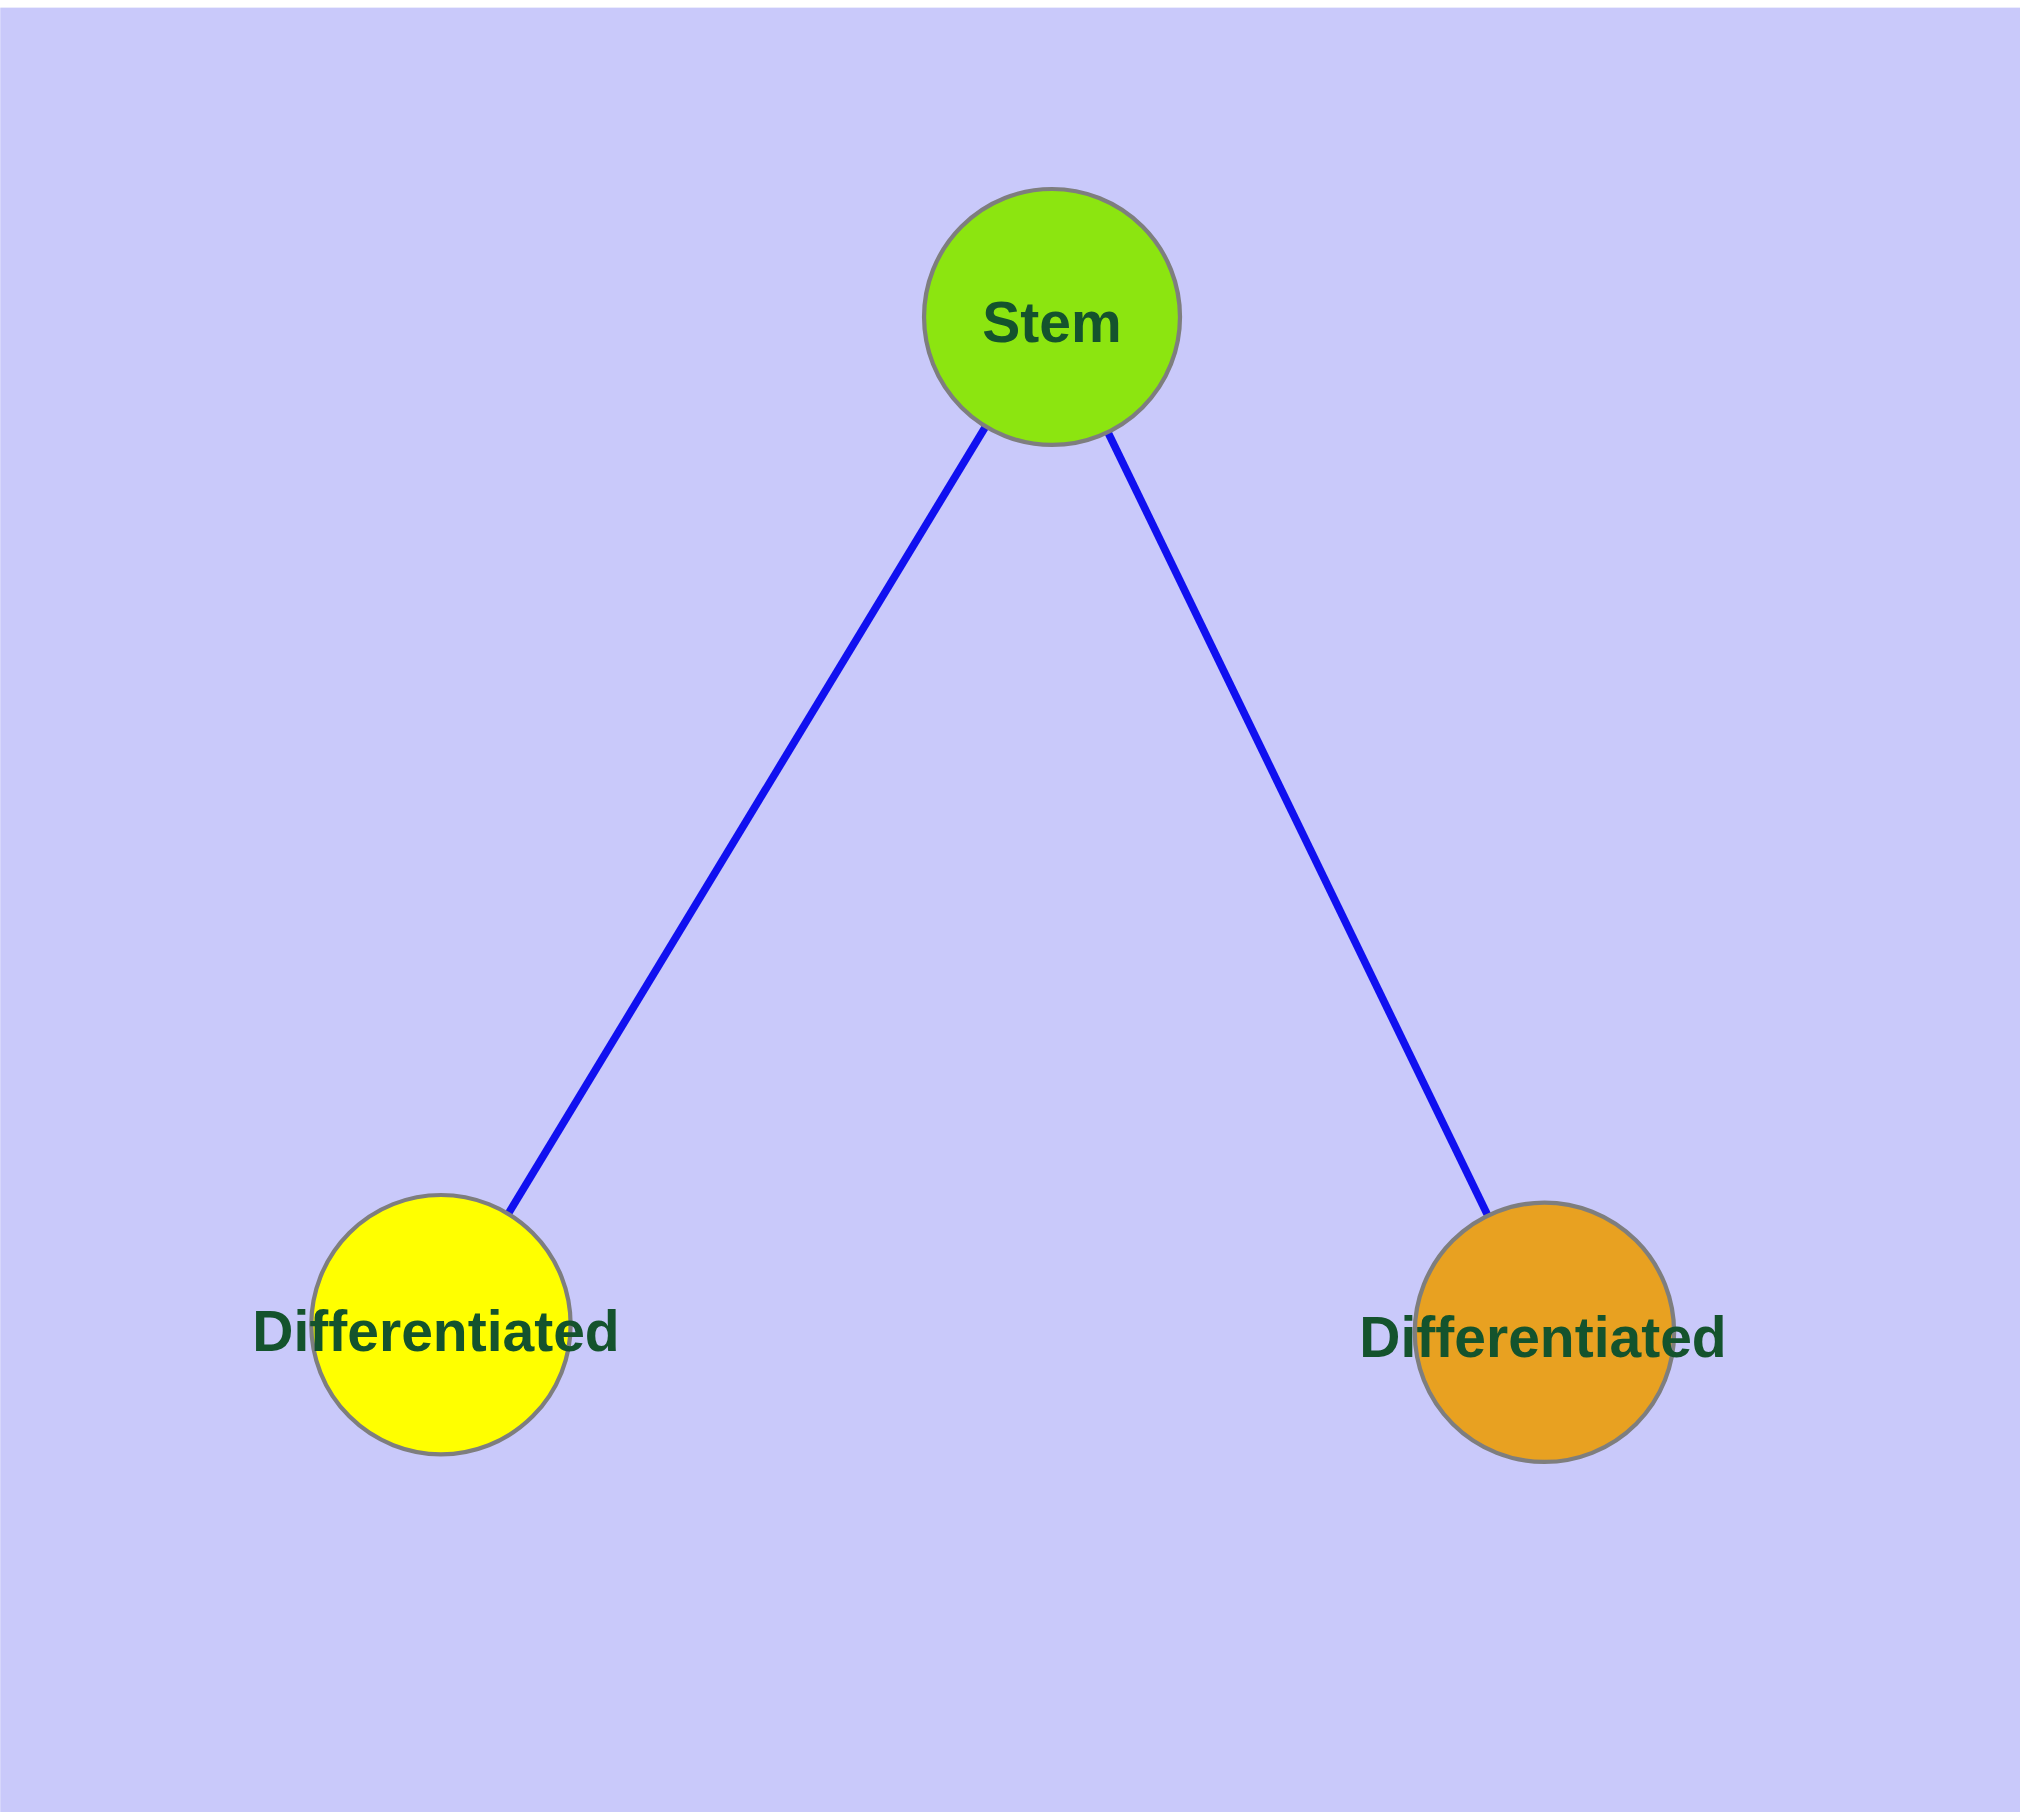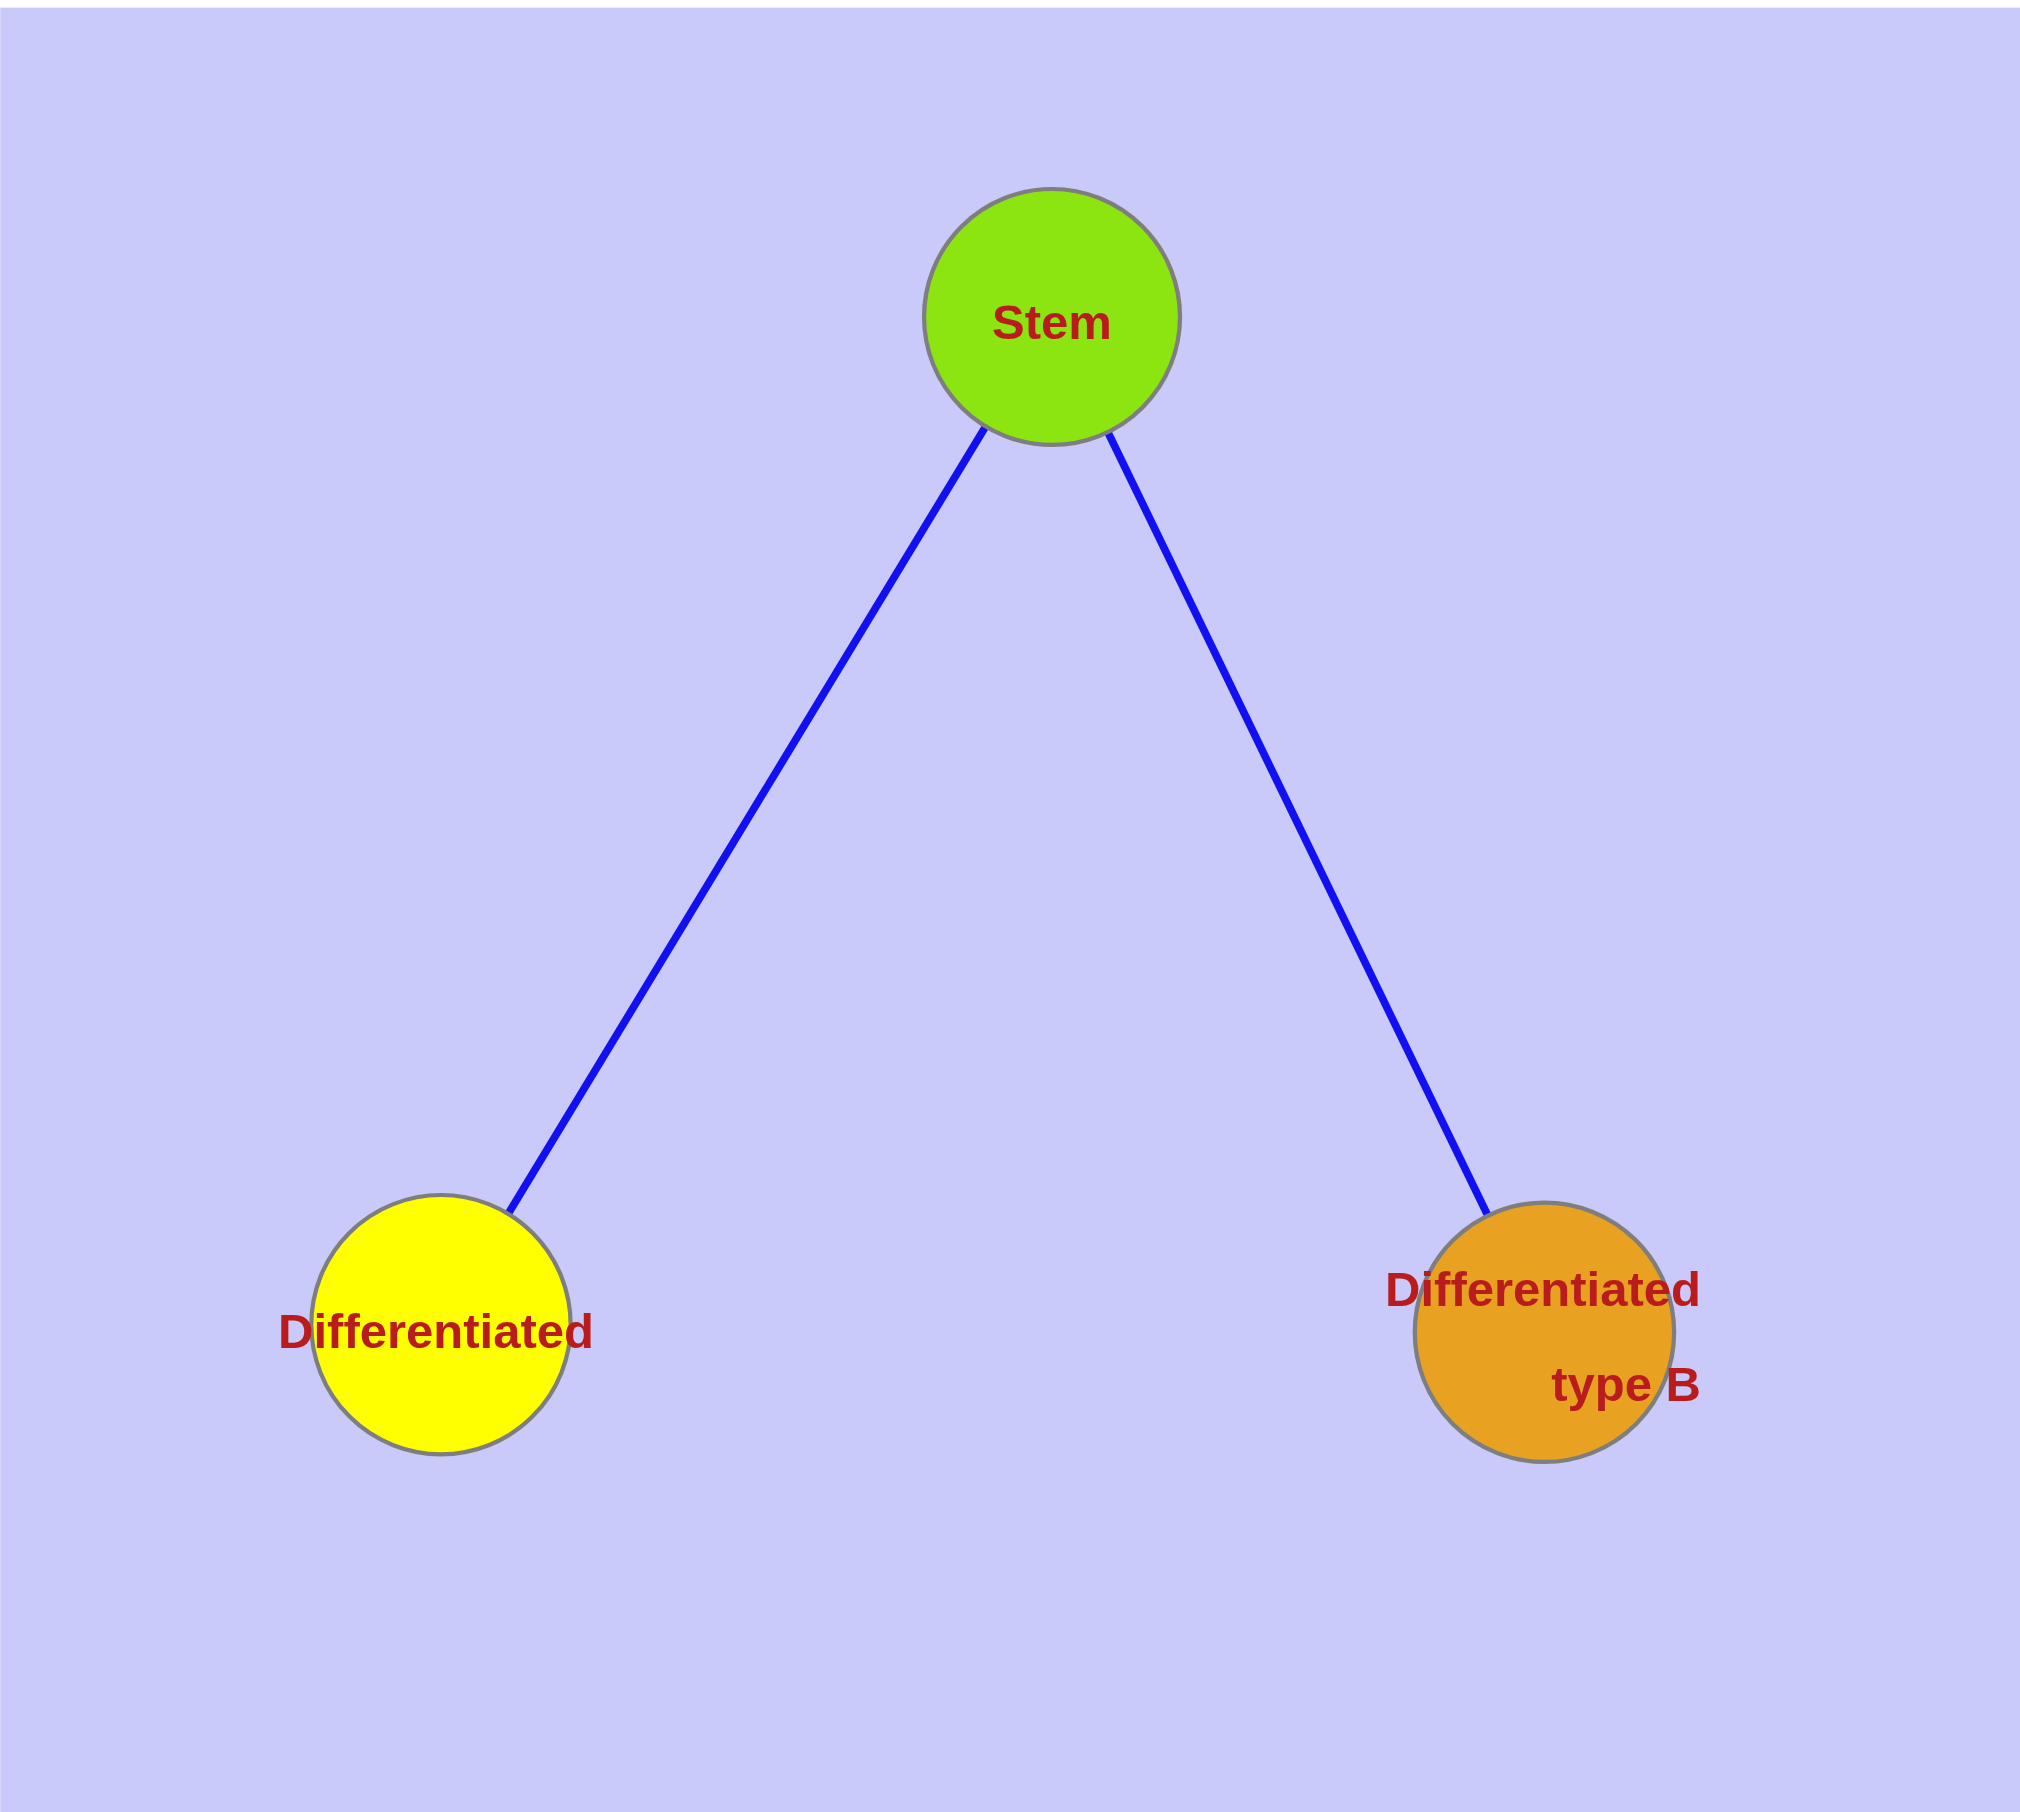--- a/index.html
+++ b/index.html
@@ -26,25 +26,25 @@
   .edge {
     stroke-width: 9px;
     fill: none;
   }
   .node-circle {
     stroke-width: 5px;
   }
   .node-label {
     position: absolute;
     transform: translate(-50%, -50%);
-    text-align: right;
-    font-size: 49px;
+    text-align: center;
+    font-size: 57px;
     font-weight: bold;
     line-height: 95px;
-    color: #b91c1c;
+    color: #14532d;
     white-space: nowrap;
     z-index: 2;
   }
   .node-label span {
     display: block;
   }
 </style>
 </head>
 <body>
 
@@ -65,17 +65,16 @@
   <div class="node-label" style="left:1052px; top:322px;">
     <span>Stem</span>
   </div>
 
   <div class="node-label" style="left:436px; top:1331px;">
     <span>Differentiated</span>
   </div>
 
   <div class="node-label" style="left:1543px; top:1337px;">
     <span>Differentiated</span>
-    <span>type B</span>
   </div>
 
 </div>
 
 
 </body></html>

